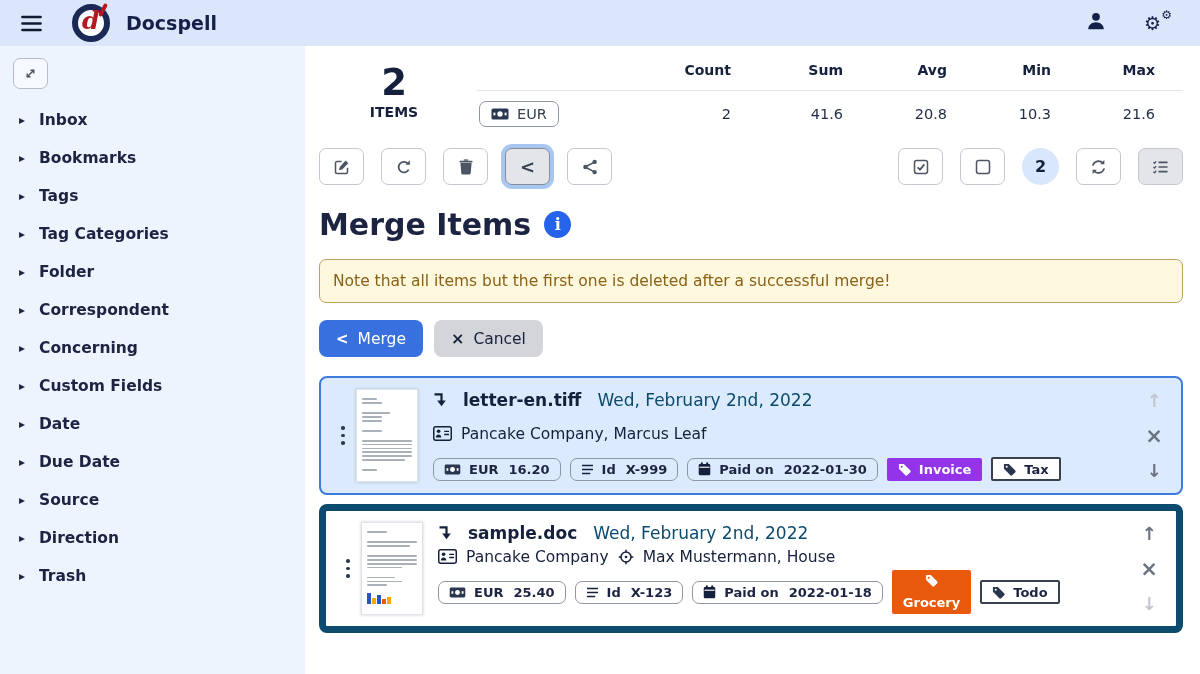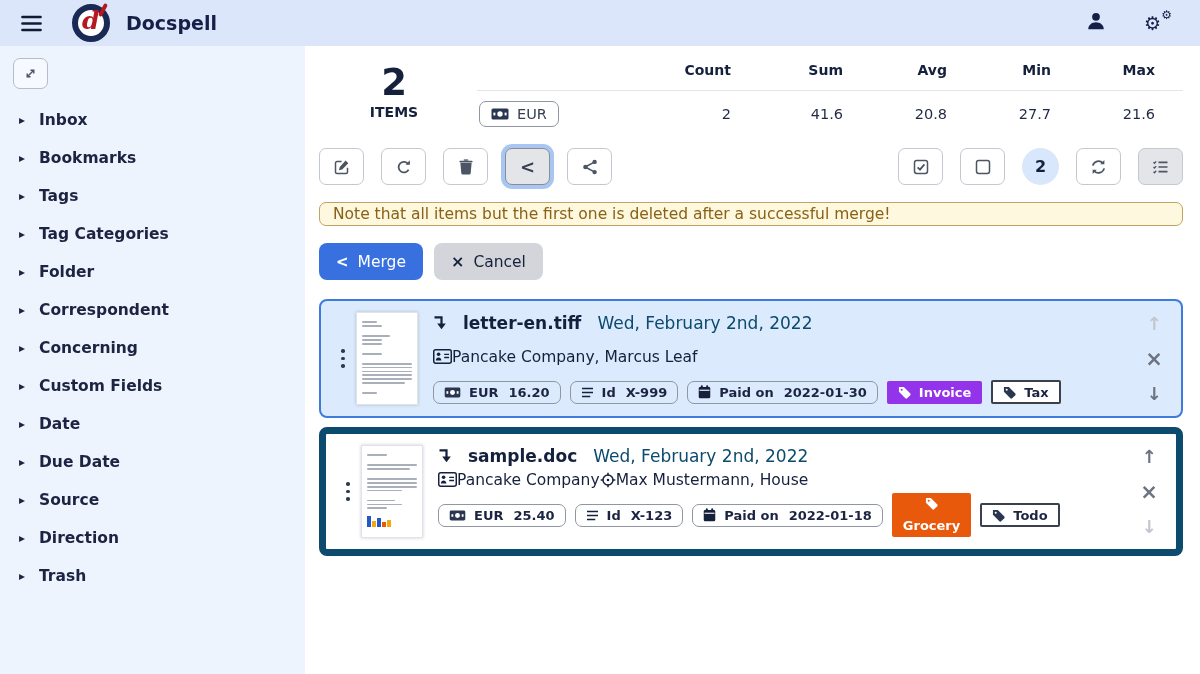--- a/index.html
+++ b/index.html
@@ -57,21 +57,21 @@
   .count-badge { width:37px; height:37px; border-radius:50%; background:#d8e7fb; color:#15203c;
     font-size:16px; font-weight:bold; display:flex; align-items:center; justify-content:center; margin-right:17px; }
   .toolbar-right .tbtn:last-child { margin-right:0; }
 
   
   h1 { font-size:30px; font-weight:bold; color:#1c2442; margin-top:22px; display:flex; align-items:center; gap:13px; }
   .info-icon { width:27px; height:27px; border-radius:50%; background:#2563eb; color:#fff; flex-shrink:0;
     display:flex; align-items:center; justify-content:center; font-family:"DejaVu Serif",serif;
     font-weight:bold; font-size:16px; cursor:pointer; }
   .note { margin-top:17px; border:1px solid #c0a362; background:#fdf8de; color:#8a6116; border-radius:7px;
-    padding:2px 13px; font-size:15.5px; }
+    padding:12px 13px; font-size:15.5px; }
   .actions { margin-top:17px; display:flex; gap:11px; }
   .btn { border:none; border-radius:8px; padding:9px 17px; font-size:15.5px; display:inline-flex;
     align-items:center; gap:9px; cursor:pointer; font-family:inherit; }
   .btn-merge { background:#3871df; color:#fff; }
   .btn-merge .sym { font-weight:bold; font-size:15px; }
   .btn-cancel { background:#d3d5da; color:#15203c; }
   .btn-cancel .sym { font-weight:bold; font-size:16px; }
 
   
   .cards { margin-top:19px; display:flex; flex-direction:column; gap:9px; }
@@ -89,21 +89,21 @@
   .ctr { margin-left:auto; margin-right:auto; background:#6e7683; height:2.2px; }
   .gap { height:4px; }
   .mini-chart { display:flex; align-items:flex-end; gap:1.5px; height:13px; margin-top:5px; }
   .mini-chart b { width:3.5px; display:block; }
 
   .card-body { flex:1; display:flex; flex-direction:column; justify-content:space-between; padding:1px 0; }
   .title-row { display:flex; align-items:baseline; gap:16px; }
   .title-row svg { align-self:center; }
   .fname { font-size:17px; font-weight:bold; color:#15203c; }
   .fdate { font-size:17px; color:#0c4a6e; }
-  .corr-row { display:flex; align-items:center; gap:0; font-size:15.5px; color:#15203c; }
+  .corr-row { display:flex; align-items:center; gap:9px; font-size:15.5px; color:#15203c; }
   .badge-row { display:flex; align-items:center; gap:9px; flex-wrap:wrap; }
   .meta-badge { display:inline-flex; align-items:center; gap:8px; border:1px solid #8f97a3; border-radius:7px;
     padding:3px 10px; font-size:13px; font-weight:bold; color:#1c2442; }
   .meta-badge .val { margin-left:2px; }
   .tag-badge { display:inline-flex; align-items:center; gap:8px; border-radius:2px; padding:4px 11px;
     font-size:13px; font-weight:bold; }
   .tag-purple { background:#9333ea; color:#fff; }
   .tag-orange { background:#e8590c; color:#fff;flex-direction:column; }
   .tag-outline { background:#fff; border:2px solid #39414f; color:#1c2442; padding:2.5px 10px; }
 
@@ -241,21 +241,21 @@
                       <circle cx="9" cy="6" r="2.7" fill="#fff"></circle>
                       <rect x="2.4" y="4.6" width="2" height="2.8" fill="#fff"></rect>
                       <rect x="13.6" y="4.6" width="2" height="2.8" fill="#fff"></rect>
                     </svg>
                   <span>EUR</span>
                 </span>
               </td>
               <td>2</td>
               <td>41.6</td>
               <td>20.8</td>
-              <td>27.7</td>
+              <td>10.3</td>
               <td>21.6</td>
             </tr>
           </tbody>
         </table>
       </div>
     </div>
 
     <div class="toolbar">
       <div class="tbtn">
         <svg width="16" height="16" viewBox="0 0 16 16">
@@ -310,20 +310,24 @@
         </div>
         <div class="tbtn active">
           <svg width="17" height="16" viewBox="0 0 17 16" fill="none" stroke="#4b5563">
               <path d="M6.5 3.3h9M6.5 8h9M6.5 12.7h9" stroke-width="1.7"></path>
               <path d="M1.5 3.3 2.5 4.3 4.2 2.4M1.5 8 2.5 9 4.2 7.1M1.5 12.7 2.5 13.7 4.2 11.8" stroke-width="1.3"></path>
             </svg>
         </div>
       </div>
     </div>
 
+    <h1>
+      <span>Merge Items</span>
+      <span class="info-icon">i</span>
+    </h1>
 
     <div class="note">Note that all items but the first one is deleted after a successful merge!</div>
 
     <div class="actions">
       <button class="btn btn-merge">
         <span class="sym">&lt;</span>
         <span>Merge</span>
       </button>
       <button class="btn btn-cancel">
         <span class="sym">×</span>

